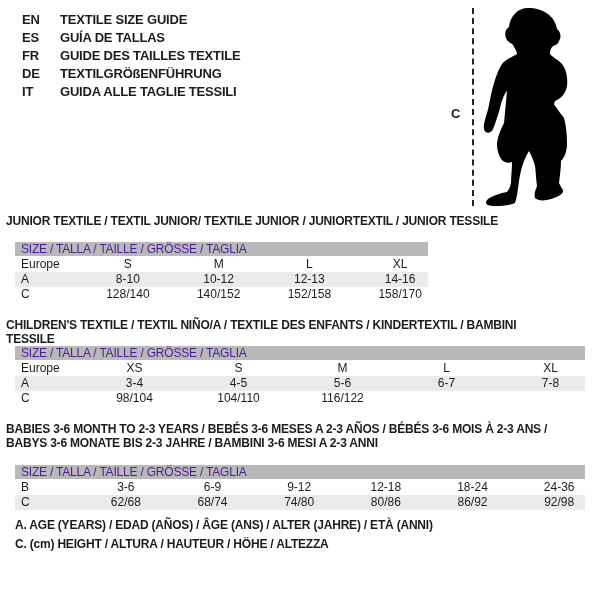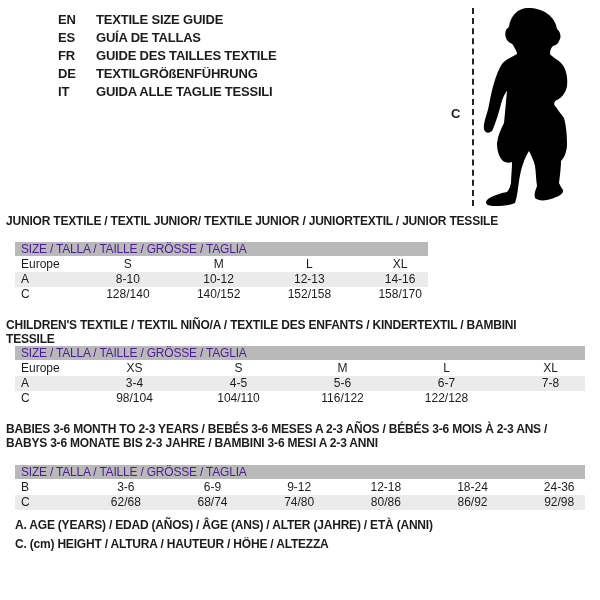--- a/index.html
+++ b/index.html
@@ -1,21 +1,21 @@
 <!DOCTYPE html>
 <html style="--shade-bg: #ebebeb; --hdr-bg: #b9b9b9;"><head>
 <meta charset="utf-8">
 <style>
   html,body{margin:0;padding:0;}
   body{
     width:600px;height:600px;position:relative;background:#ffffff;
     font-family:"Liberation Sans", sans-serif;color:#1c1c1c;overflow:hidden;
   }
   
-  .lang-block{position:absolute;left:22px;top:11px;margin-left:36px;}
+  .lang-block{position:absolute;left:22px;top:11px;}
   .lang-row{display:flex;line-height:18px;font-size:13px;font-weight:700;letter-spacing:-0.2px;}
   .lang-code{width:38px;flex:0 0 38px;}
   
   .measure-line{position:absolute;left:472px;top:8px;height:198px;width:0;border-left:2px dashed #222;}
   .measure-label{position:absolute;left:451px;top:106px;font-size:13px;font-weight:700;}
   .silhouette{position:absolute;left:479px;top:3px;}
   
   .section-title{
     position:absolute;left:6px;font-size:12px;font-weight:700;
     letter-spacing:-0.2px;line-height:14px;
@@ -151,21 +151,20 @@
       <span class="t-cell">4-5</span>
       <span class="t-cell">5-6</span>
       <span class="t-cell">6-7</span>
       <span class="t-cell">7-8</span>
     </div>
     <div class="t-row" style="grid-template-columns: 50px repeat(5, 1fr);">
       <span class="t-label">C</span>
       <span class="t-cell">98/104</span>
       <span class="t-cell">104/110</span>
       <span class="t-cell">116/122</span>
-      <span class="t-cell">122/128</span>
     </div>
   </div>
 
 <div class="section-title" style="top:422px;max-width:552px;">BABIES 3-6 MONTH TO 2-3 YEARS / BEBÉS 3-6 MESES A 2-3 AÑOS / BÉBÉS 3-6 MOIS À 2-3 ANS / BABYS 3-6 MONATE BIS 2-3 JAHRE / BAMBINI 3-6 MESI A 2-3 ANNI</div>
 <div class="size-table" style="top:465px;width:570px;">
     <div class="t-header" style="background: rgb(185, 185, 185);">SIZE / TALLA / TAILLE / GRÖSSE / TAGLIA</div>
     <div class="t-row" style="grid-template-columns: 50px repeat(6, 1fr);">
       <span class="t-label">B</span>
       <span class="t-cell">3-6</span>
       <span class="t-cell">6-9</span>

